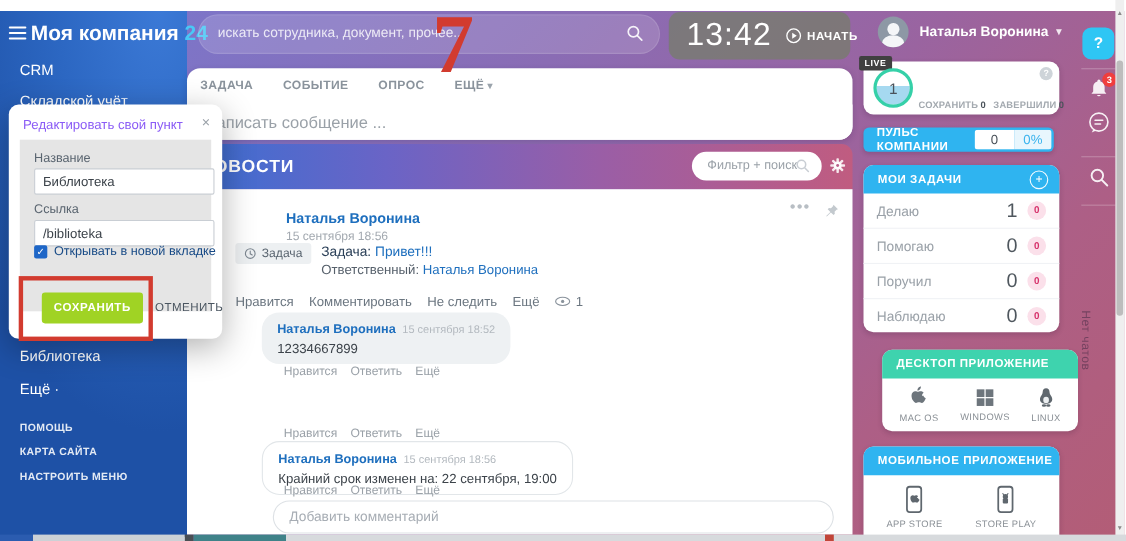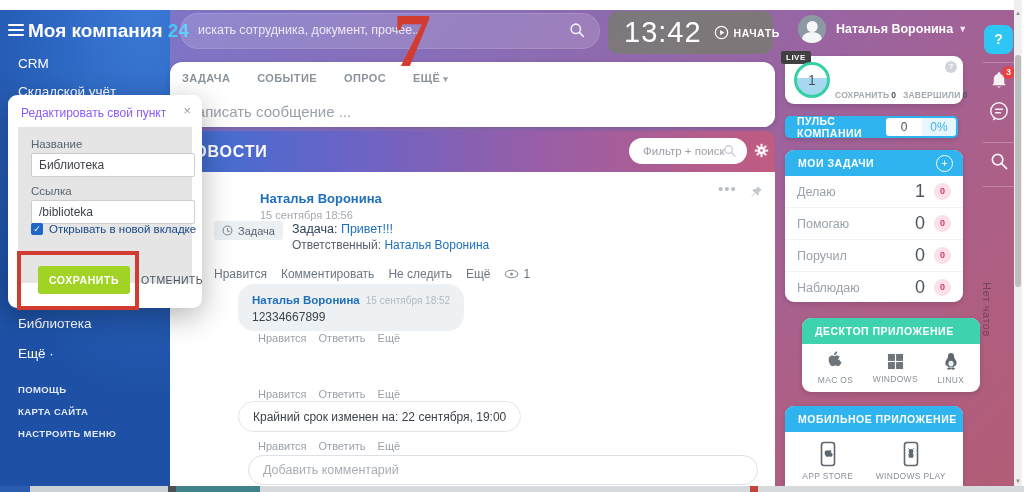--- a/index.html
+++ b/index.html
@@ -301,20 +301,21 @@
     
     <span class="avatar abs" style="left:43px;top:171px;width:34px;height:34px;"></span>
     <div class="mini-act" style="left:88px;top:216px;">
       <span>Нравится</span>
       <span>Ответить</span>
       <span>Ещё</span>
     </div>
 
     
     <div class="bubble white" style="left:68px;top:229px;">
+      <div><span class="b-name">Наталья Воронина</span><span class="b-date">15 сентября 18:56</span></div>
       <div class="b-text">Крайний срок изменен на: 22 сентября, 19:00</div>
     </div>
     <div class="mini-act" style="left:88px;top:268px;">
       <span>Нравится</span>
       <span>Ответить</span>
       <span>Ещё</span>
     </div>
 
     
     <span class="avatar abs" style="left:43px;top:284px;width:30px;height:30px;"></span>
@@ -424,21 +425,21 @@
       <span class="app-col">
         <span>
           <svg width="18" height="26" viewBox="0 0 18 26">
               <rect x="2.5" y="1.5" width="13" height="23" rx="2.5" fill="none" stroke="#5f676e" stroke-width="1.6"></rect>
               <circle cx="9" cy="10.5" r="2.4" fill="#5f676e"></circle>
               <rect x="6.6" y="12.2" width="4.8" height="4.6" rx="1" fill="#5f676e"></rect>
               <line x1="6.4" y1="7.4" x2="7.6" y2="8.8" stroke="#5f676e" stroke-width="1"></line>
               <line x1="11.6" y1="7.4" x2="10.4" y2="8.8" stroke="#5f676e" stroke-width="1"></line>
             </svg>
         </span>
-        <span class="app-label">WINDOWS PLAY</span>
+        <span class="app-label">STORE PLAY</span>
       </span>
     </div>
   </div>
 
   <div class="abs help-btn">?</div>
   <div class="abs rail-div" style="top:62px;"></div>
   <div class="abs" style="left:989px;top:70px;">
     <span class="rail-icon">
       <svg width="20" height="21" viewBox="0 0 20 21" fill="currentColor">
           <path d="M10 2.2a1.4 1.4 0 0 1 1.4 1.4v.5A5.2 5.2 0 0 1 15.2 9v4.2l1.6 2.1H3.2l1.6-2.1V9a5.2 5.2 0 0 1 3.8-4.9v-.5A1.4 1.4 0 0 1 10 2.2z"></path>

